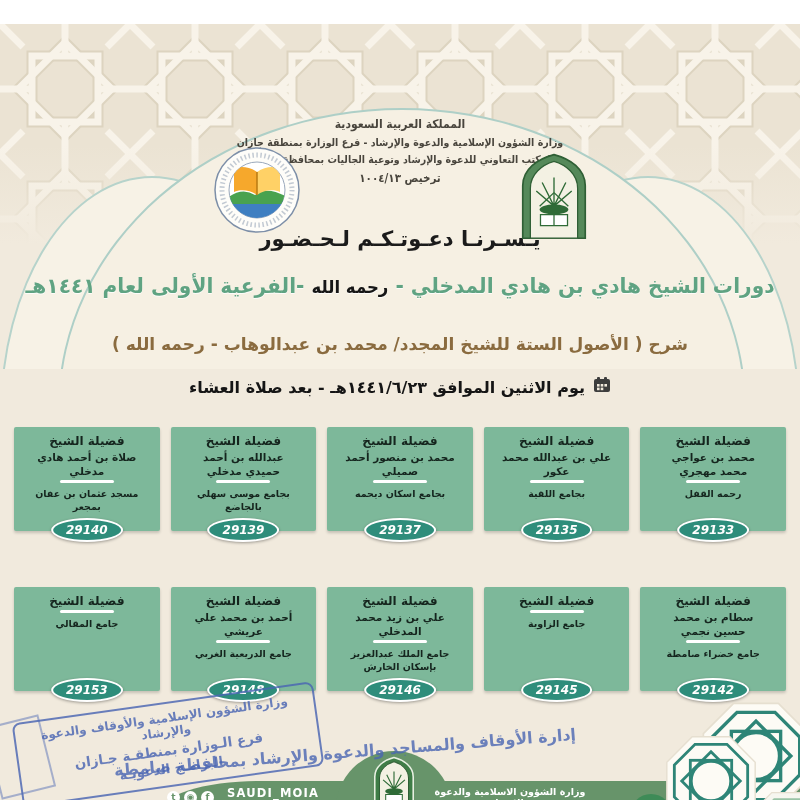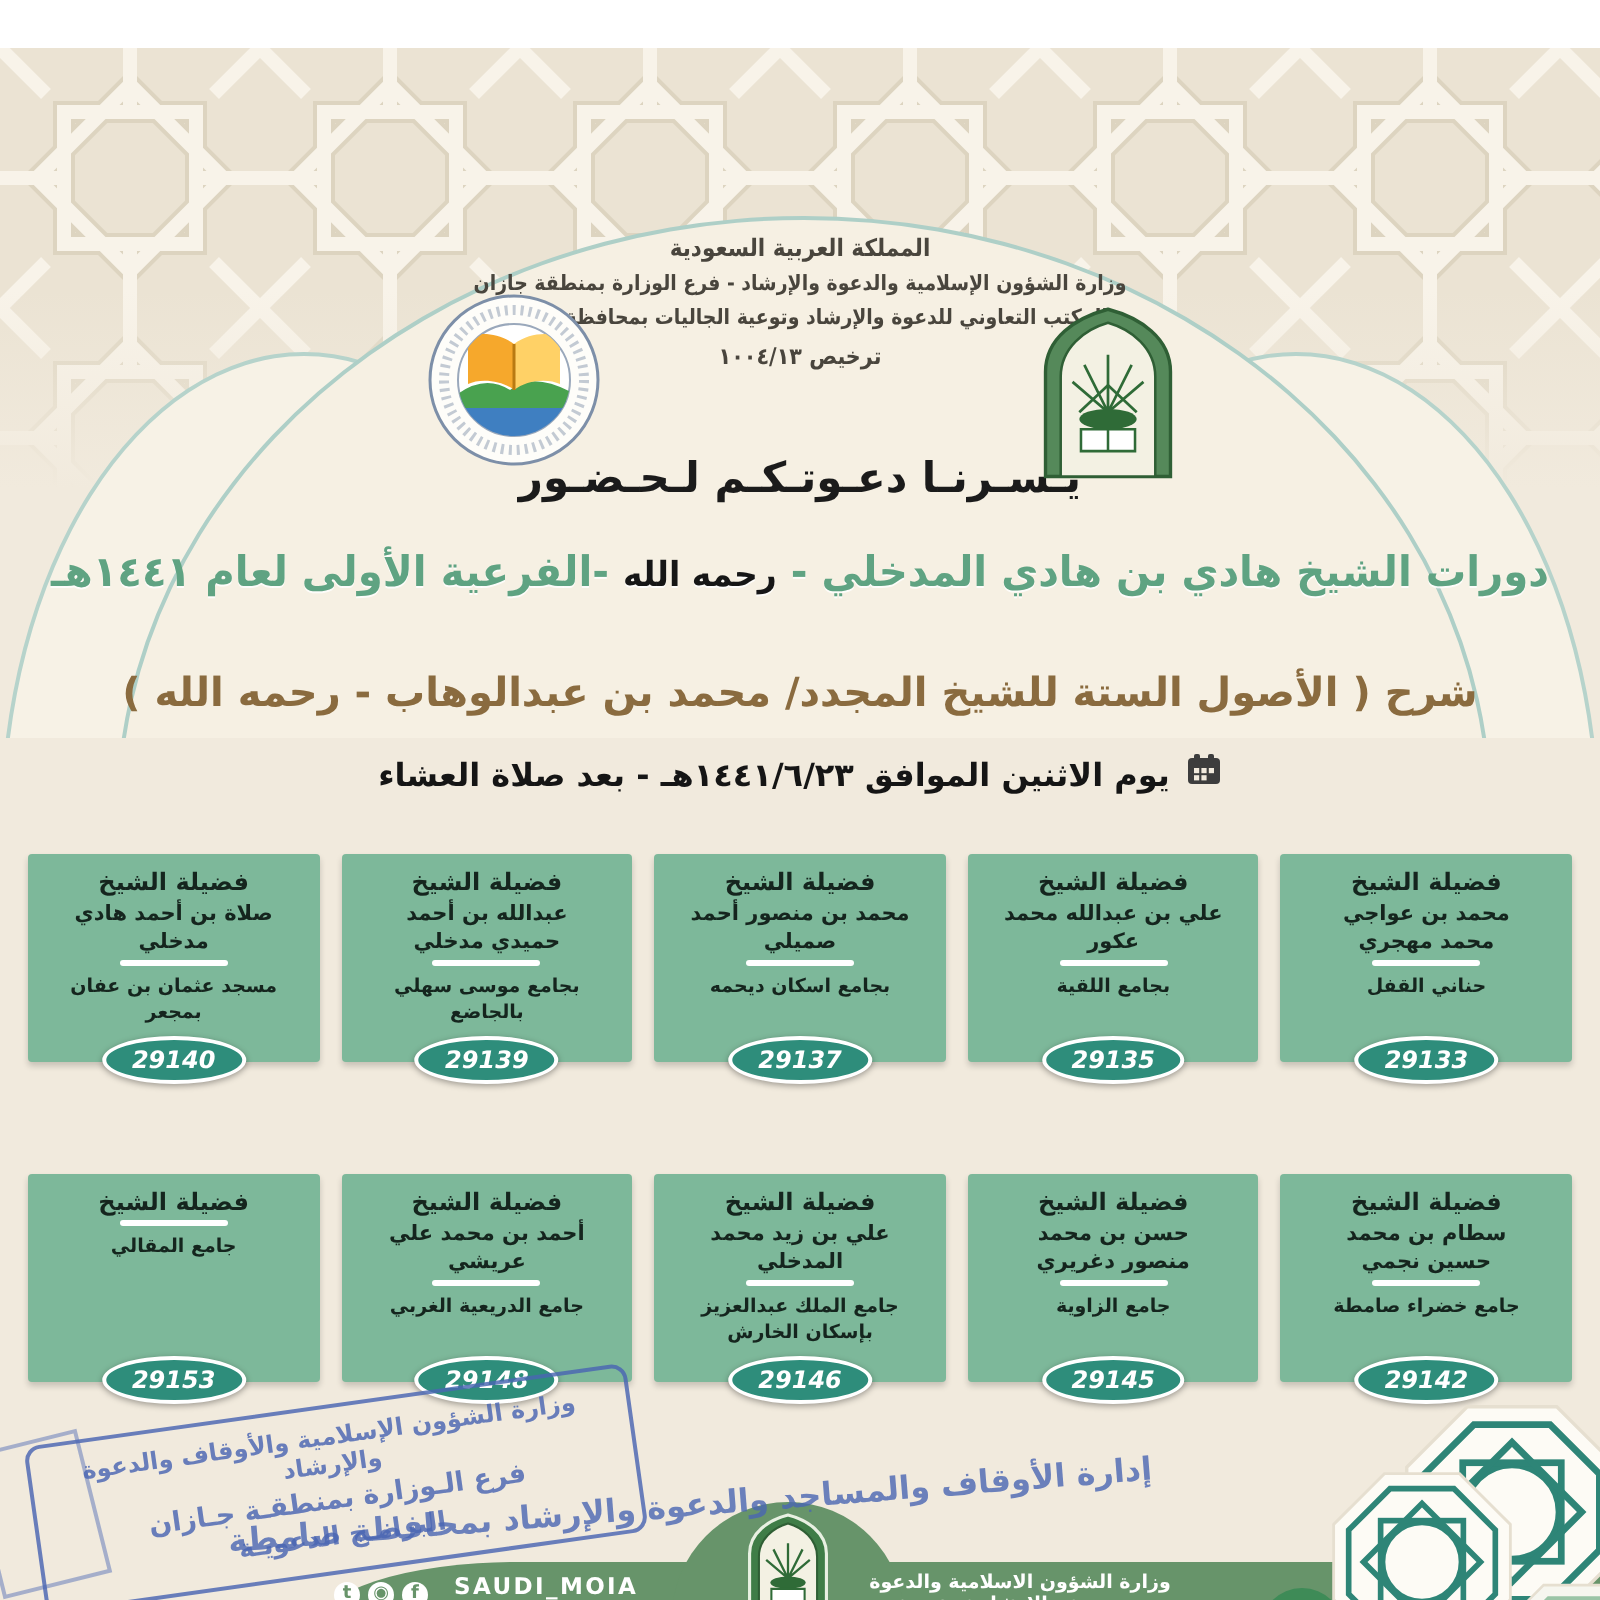--- a/index.html
+++ b/index.html
@@ -27,21 +27,21 @@
   .logo-left{position:absolute;left:213px;top:122px;z-index:4;}
   .logo-right{position:absolute;left:516px;top:128px;z-index:4;}
   
   .invite{position:absolute;top:203px;left:0;right:0;text-align:center;
     font-size:21px;font-weight:bold;color:#1b1b1b;letter-spacing:.5px;z-index:3;}
   .main-title{position:absolute;top:250px;left:0;right:0;text-align:center;white-space:nowrap;
     font-size:21px;font-weight:bold;color:var(--title-green);z-index:3;transform:scaleX(.96);
     text-shadow:0 1px 0 rgba(255,255,255,.8);}
   .main-title .blk{color:#161616;font-size:.82em;}
   .subtitle{position:absolute;top:310px;left:0;right:0;text-align:center;
-    font-size:20px;font-weight:bold;color:var(--subtitle-brown);z-index:3;}
+    font-size:17px;font-weight:bold;color:var(--subtitle-brown);z-index:3;}
   .dateline{position:absolute;top:352px;left:0;right:0;display:flex;justify-content:center;
     align-items:center;gap:8px;font-size:16px;font-weight:bold;color:#151515;z-index:3;}
   
   .cards-row{position:absolute;left:14px;right:14px;display:flex;gap:11px;z-index:3;align-items:stretch;}
   .row1{top:403px;} .row2{top:563px;}
   .card{flex:1 1 0;position:relative;background:var(--card-green);border-radius:2px;
     text-align:center;color:#15251e;box-shadow:0 2px 3px rgba(0,0,0,.18);
     padding:7px 15px 18px;min-height:74px;}
   .card-title{font-size:12px;font-weight:bold;}
   .card-name{font-size:10.5px;font-weight:bold;margin:3px 2px 0;line-height:1.3;min-height:27px;}
@@ -189,21 +189,21 @@
       </svg>
     </span>
     <span>يوم الاثنين الموافق ١٤٤١/٦/٢٣هـ -  بعد صلاة العشاء</span>
   </div>
 
   <div class="cards-row row1" dir="rtl">
     <div class="card">
       <div class="card-title">فضيلة الشيخ</div>
       <div class="card-name">محمد بن عواجي محمد مهجري</div>
       <div class="card-divider"></div>
-      <div class="card-venue">حناني القفل</div>
+      <div class="card-venue">رحمه القفل</div>
       <div class="card-num">29133</div>
     </div>
     <div class="card">
       <div class="card-title">فضيلة الشيخ</div>
       <div class="card-name">علي بن عبدالله محمد عكور</div>
       <div class="card-divider"></div>
       <div class="card-venue">بجامع اللقية</div>
       <div class="card-num">29135</div>
     </div>
     <div class="card">
@@ -232,21 +232,20 @@
   <div class="cards-row row2" dir="rtl">
     <div class="card">
       <div class="card-title">فضيلة الشيخ</div>
       <div class="card-name">سطام بن محمد حسين نجمي</div>
       <div class="card-divider"></div>
       <div class="card-venue">جامع خضراء صامطة</div>
       <div class="card-num">29142</div>
     </div>
     <div class="card">
       <div class="card-title">فضيلة الشيخ</div>
-      <div class="card-name">حسن بن محمد منصور دغريري</div>
       <div class="card-divider"></div>
       <div class="card-venue">جامع الزاوية</div>
       <div class="card-num">29145</div>
     </div>
     <div class="card">
       <div class="card-title">فضيلة الشيخ</div>
       <div class="card-name">علي بن زيد محمد المدخلي</div>
       <div class="card-divider"></div>
       <div class="card-venue">جامع الملك عبدالعزيز بإسكان الخارش</div>
       <div class="card-num">29146</div>

